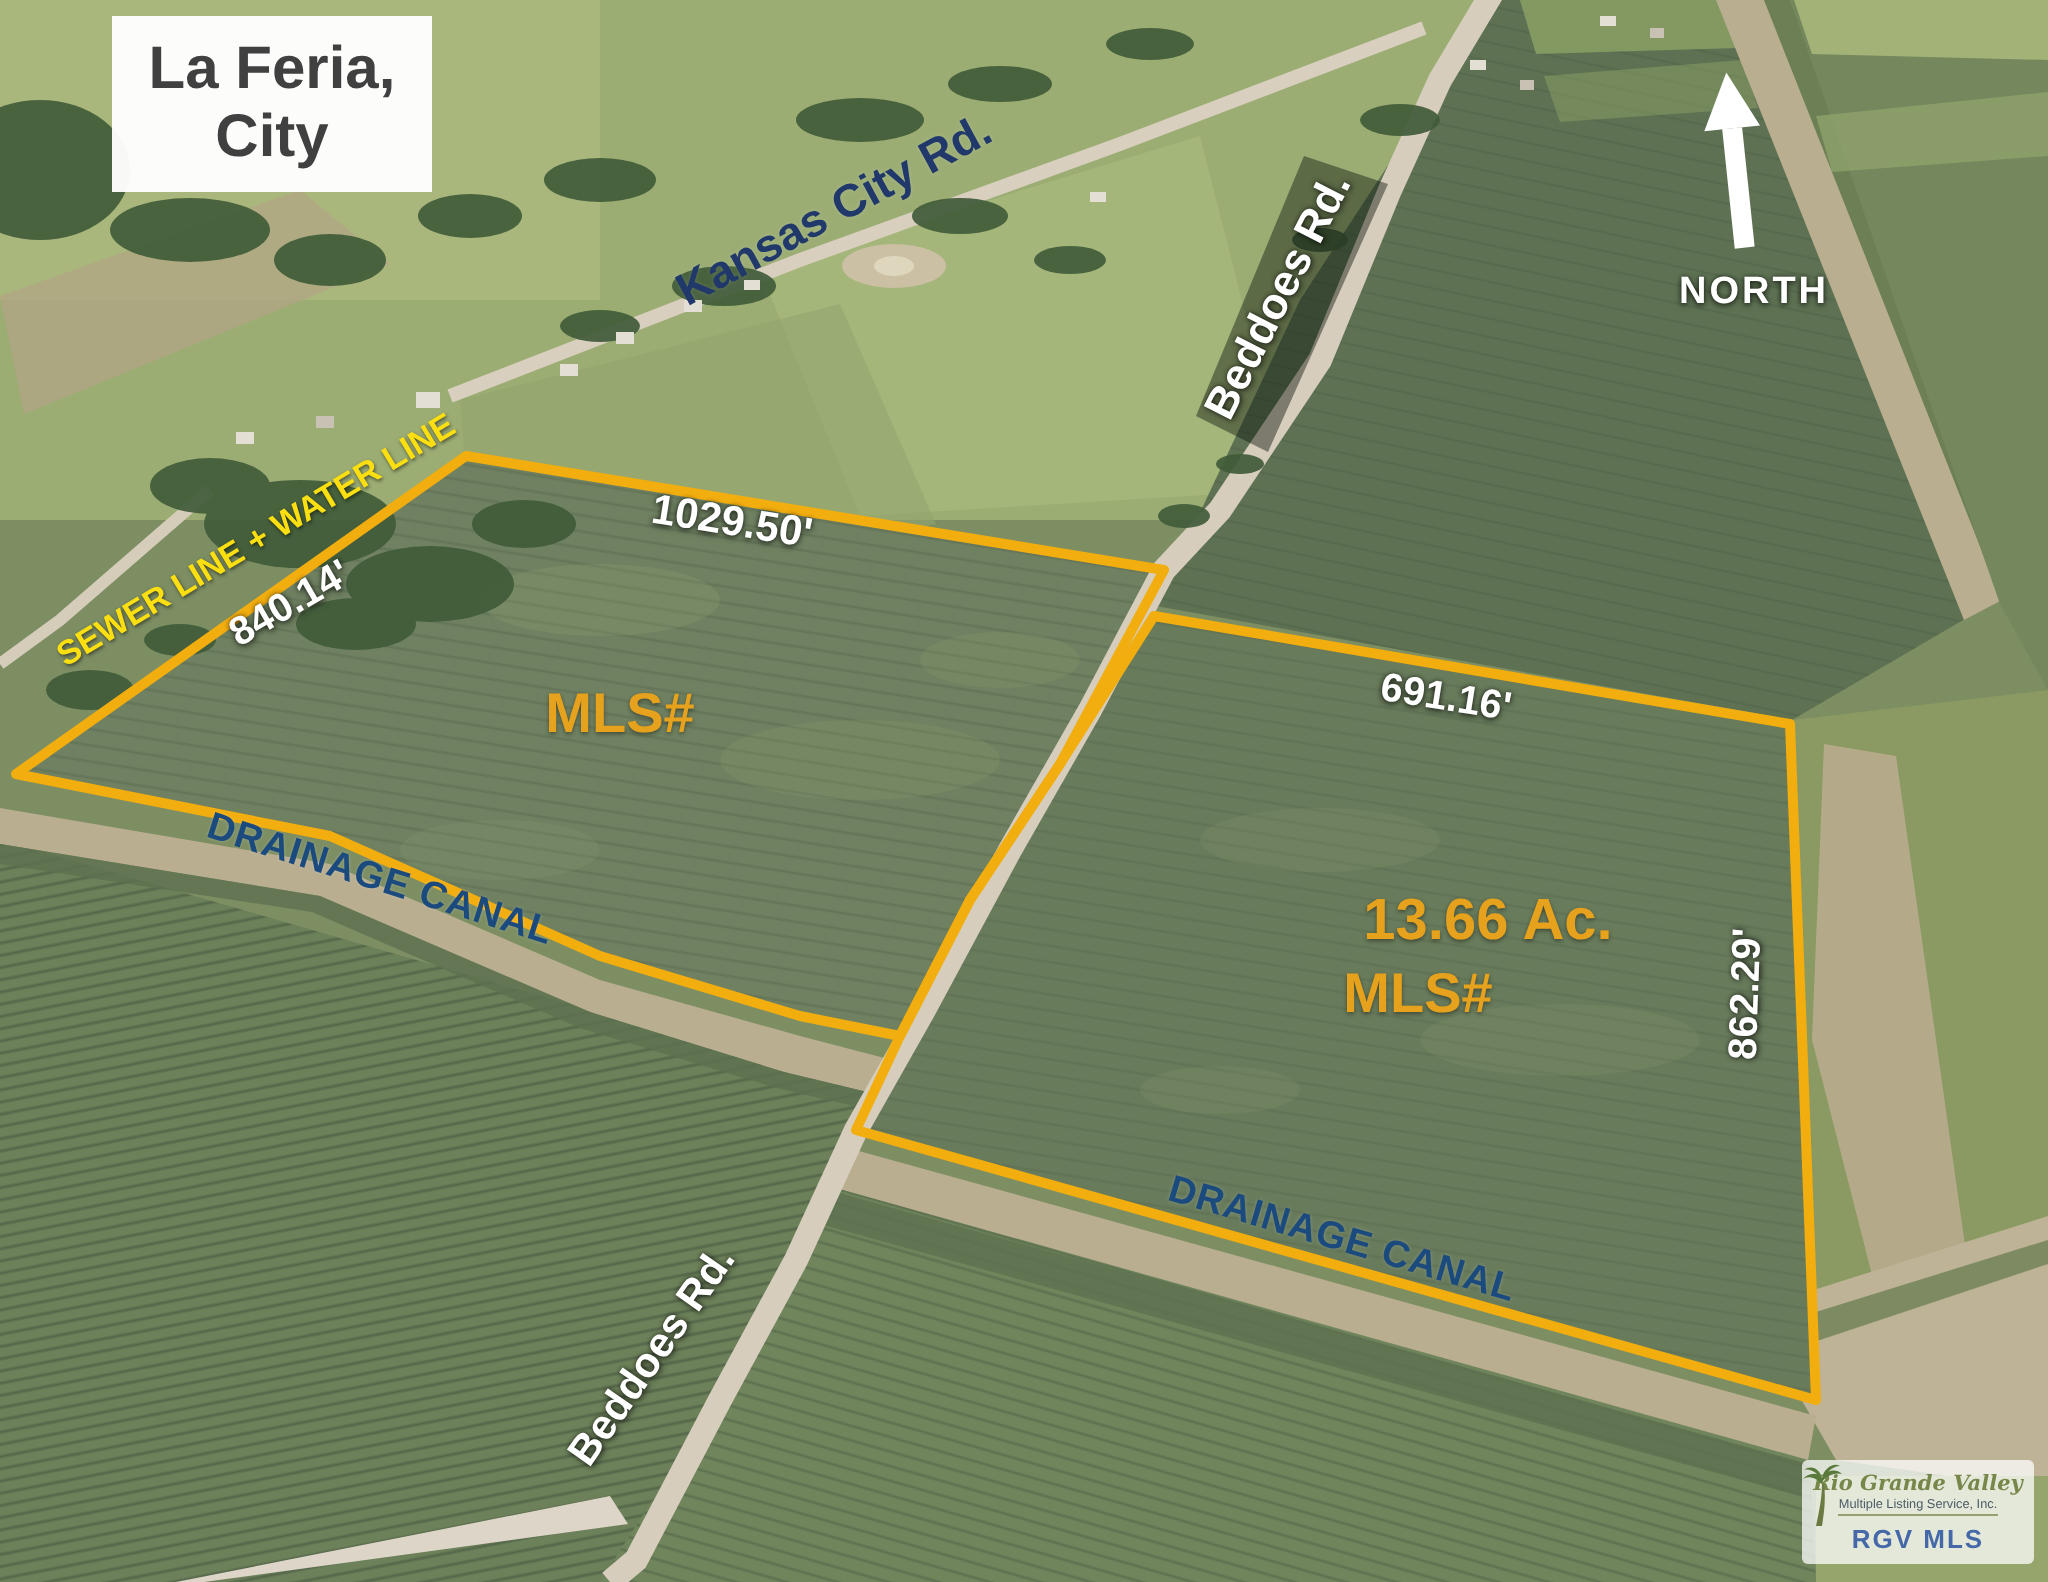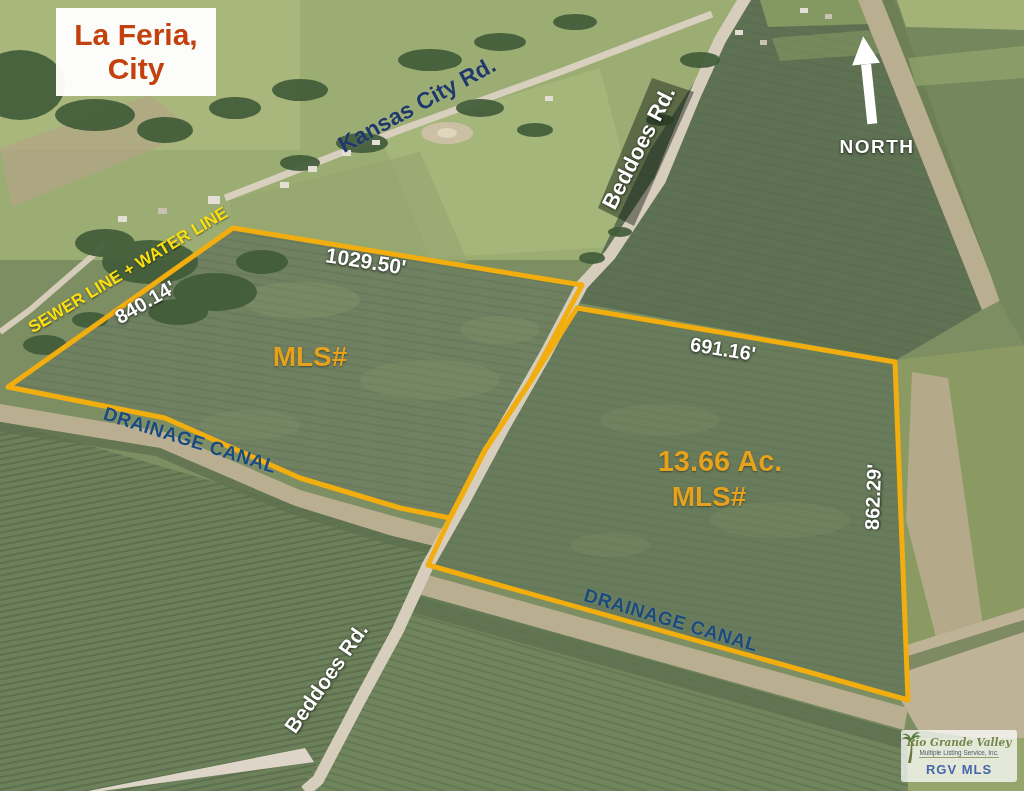--- a/index.html
+++ b/index.html
@@ -14,21 +14,21 @@
     font-family:"Liberation Sans",sans-serif;
   }
   .white{color:#ffffff;text-shadow:0 1px 3px rgba(0,0,0,.65),0 0 2px rgba(0,0,0,.4);}
   .navy{color:#20396a;text-shadow:0 0 2px rgba(255,255,255,.15);}
   .canalblue{color:#1b4a7e;text-shadow:0 0 2px rgba(255,255,255,.2);}
   .yellowtxt{color:#fbdf10;text-shadow:0 1px 2px rgba(0,0,0,.55);}
   .orangetxt{color:#e6a11d;text-shadow:0 1px 2px rgba(0,0,0,.4);text-align:center;}
   #city-box{
     position:absolute;left:56px;top:8px;width:160px;height:88px;
     background:rgba(255,255,255,.96);display:flex;flex-direction:column;
-    align-items:center;justify-content:center;color:#c2410c;
+    align-items:center;justify-content:center;color:#404040;
     font-weight:bold;font-size:30px;line-height:1.12;text-align:center;
   }
   #mls-box{
     position:absolute;left:901px;top:730px;width:116px;height:52px;
     background:rgba(255,255,255,.74);border-radius:3px;
     display:flex;align-items:center;padding:2px 3px;box-sizing:border-box;
   }
   #mls-texts{flex:1;display:flex;flex-direction:column;align-items:center;}
   #mls-brand{font-family:"DejaVu Serif",serif;font-style:italic;font-weight:bold;
     font-size:10.5px;color:#77874a;white-space:nowrap;}
@@ -182,21 +182,21 @@
   <div class="lbl yellowtxt" style="left:128px;top:270px;font-size:17px;transform:translate(-50%,-50%) rotate(-31deg);">SEWER LINE + WATER LINE</div>
 
   <div class="lbl white" style="left:145px;top:302px;font-size:20px;transform:translate(-50%,-50%) rotate(-30deg);">840.14'</div>
 
   <div class="lbl white" style="left:366px;top:261px;font-size:21px;transform:translate(-50%,-50%) rotate(9deg);">1029.50'</div>
 
   <div class="lbl orangetxt" style="left:310px;top:357px;font-size:28px;transform:translate(-50%,-50%);">MLS#</div>
 
   <div class="lbl white" style="left:723px;top:349px;font-size:20px;transform:translate(-50%,-50%) rotate(9deg);">691.16'</div>
 
-  <div class="lbl orangetxt" style="left:720px;top:461px;font-size:29px;transform:translate(-50%,-50%);">13.66 Ac.</div>
+  <div class="lbl orangetxt" style="left:744px;top:461px;font-size:29px;transform:translate(-50%,-50%);">13.66 Ac.</div>
   <div class="lbl orangetxt" style="left:709px;top:497px;font-size:28px;transform:translate(-50%,-50%);">MLS#</div>
 
   <div class="lbl white" style="left:873px;top:497px;font-size:20px;transform:translate(-50%,-50%) rotate(-88deg);">862.29'</div>
 
   <div class="lbl canalblue" style="left:190px;top:440px;font-size:19px;letter-spacing:.5px;transform:translate(-50%,-50%) rotate(17.5deg);">DRAINAGE CANAL</div>
 
   <div class="lbl canalblue" style="left:671px;top:620px;font-size:19px;letter-spacing:.5px;transform:translate(-50%,-50%) rotate(16.5deg);">DRAINAGE CANAL</div>
 
   <div class="lbl white" style="left:326px;top:678px;font-size:21px;transform:translate(-50%,-50%) rotate(-55deg);">Beddoes Rd.</div>
 

